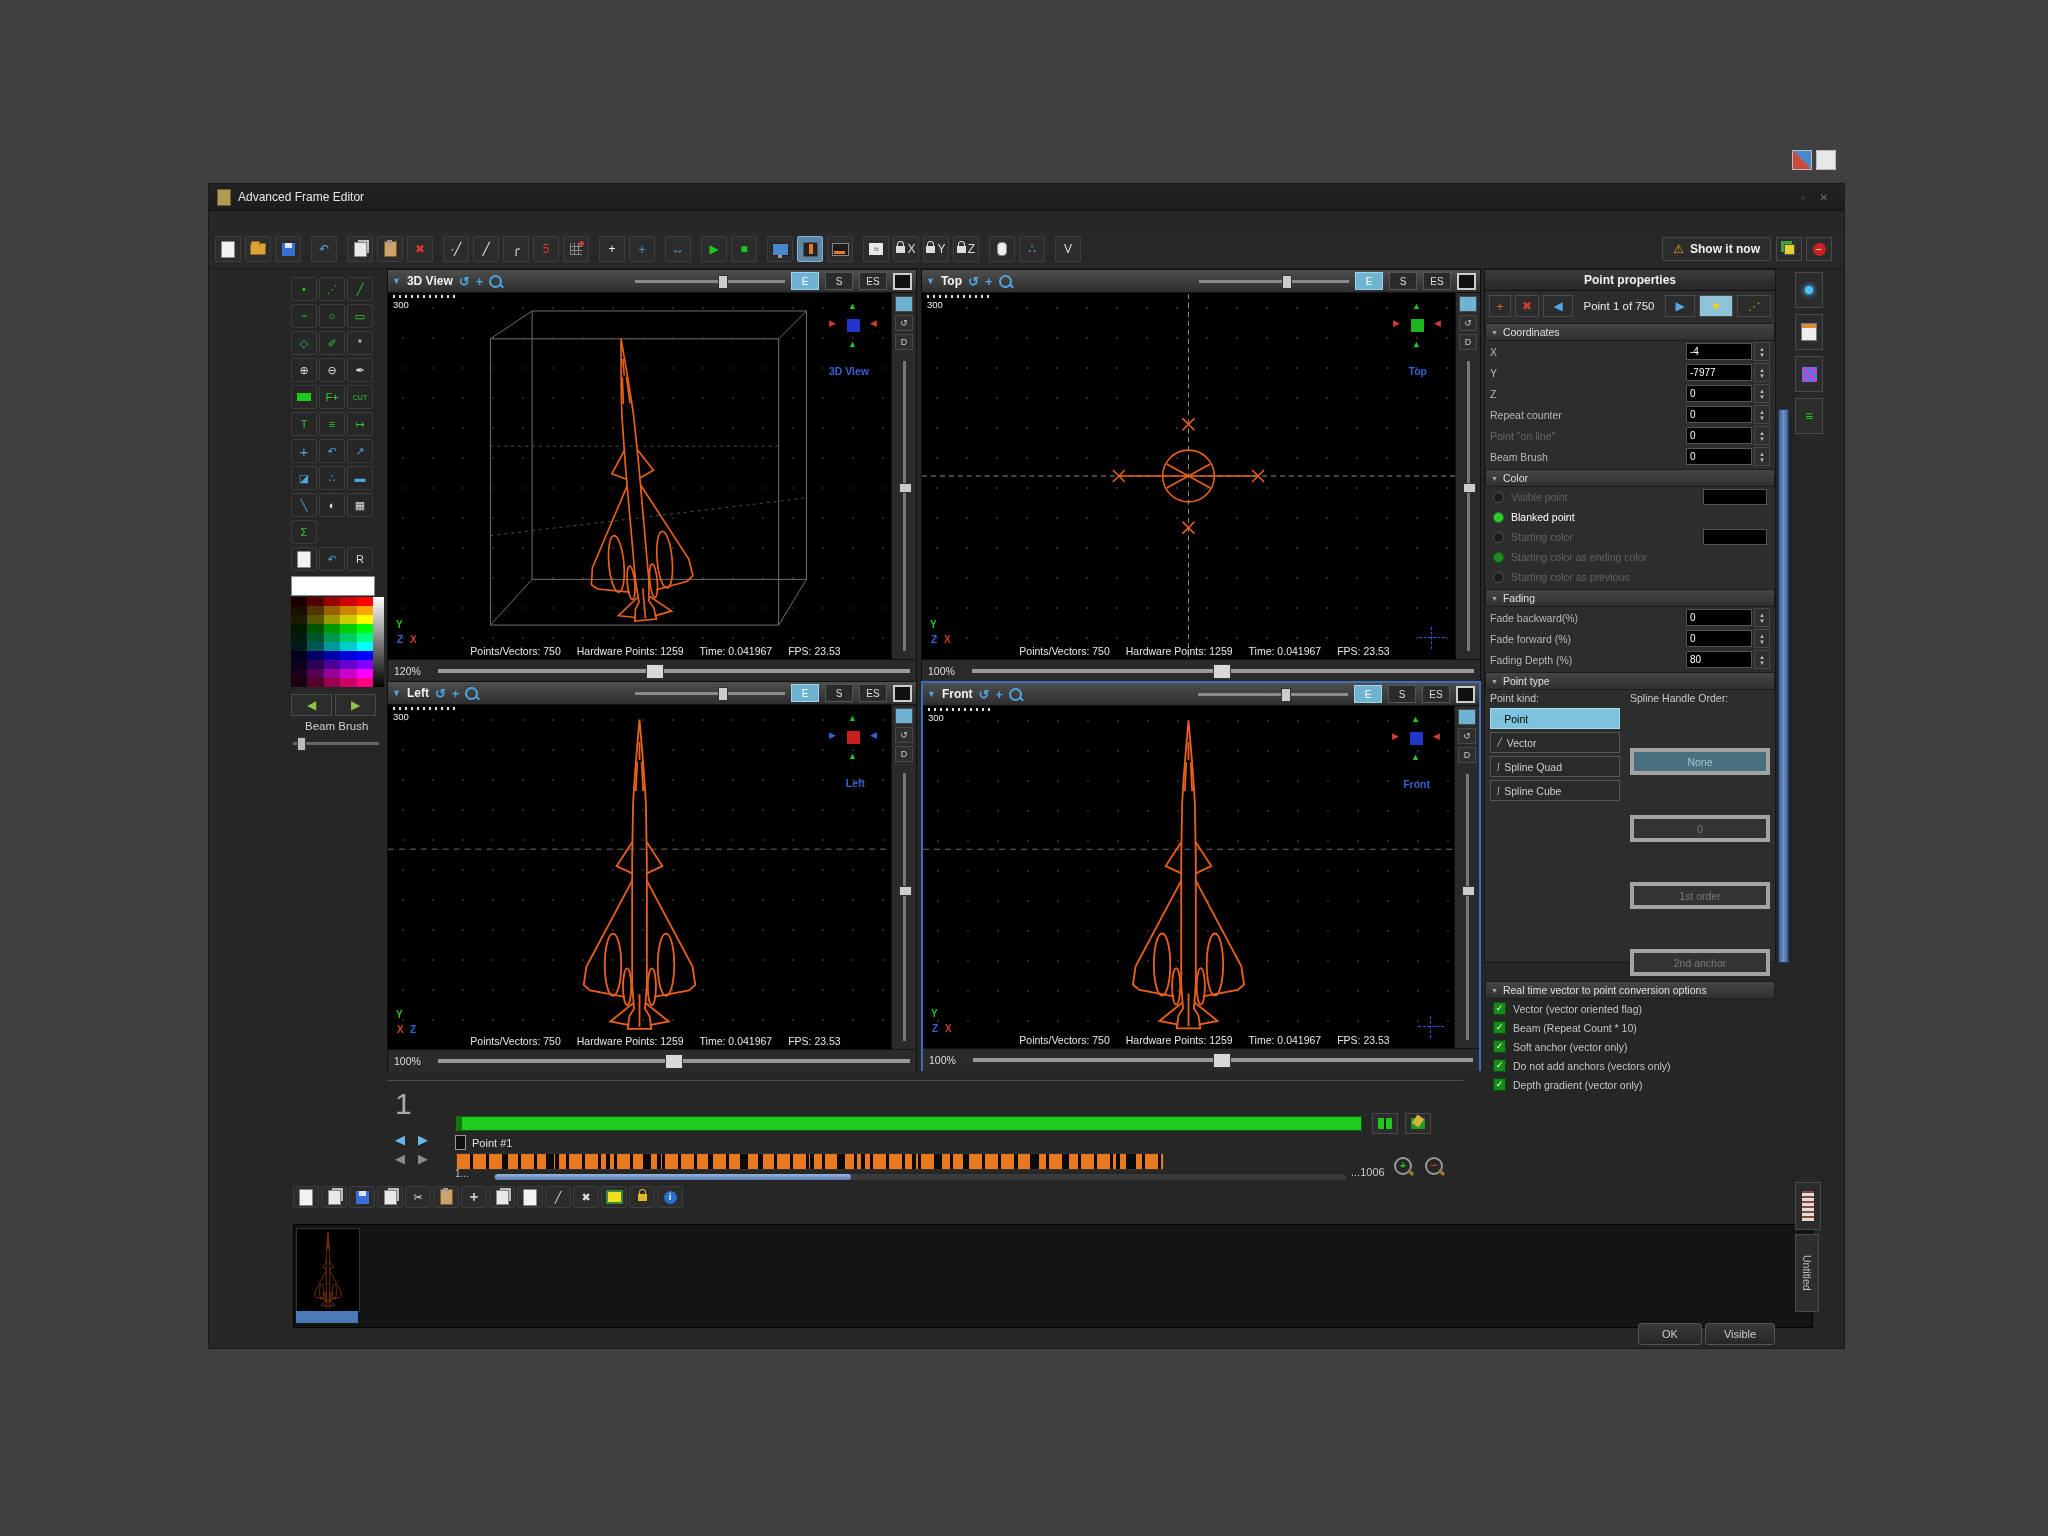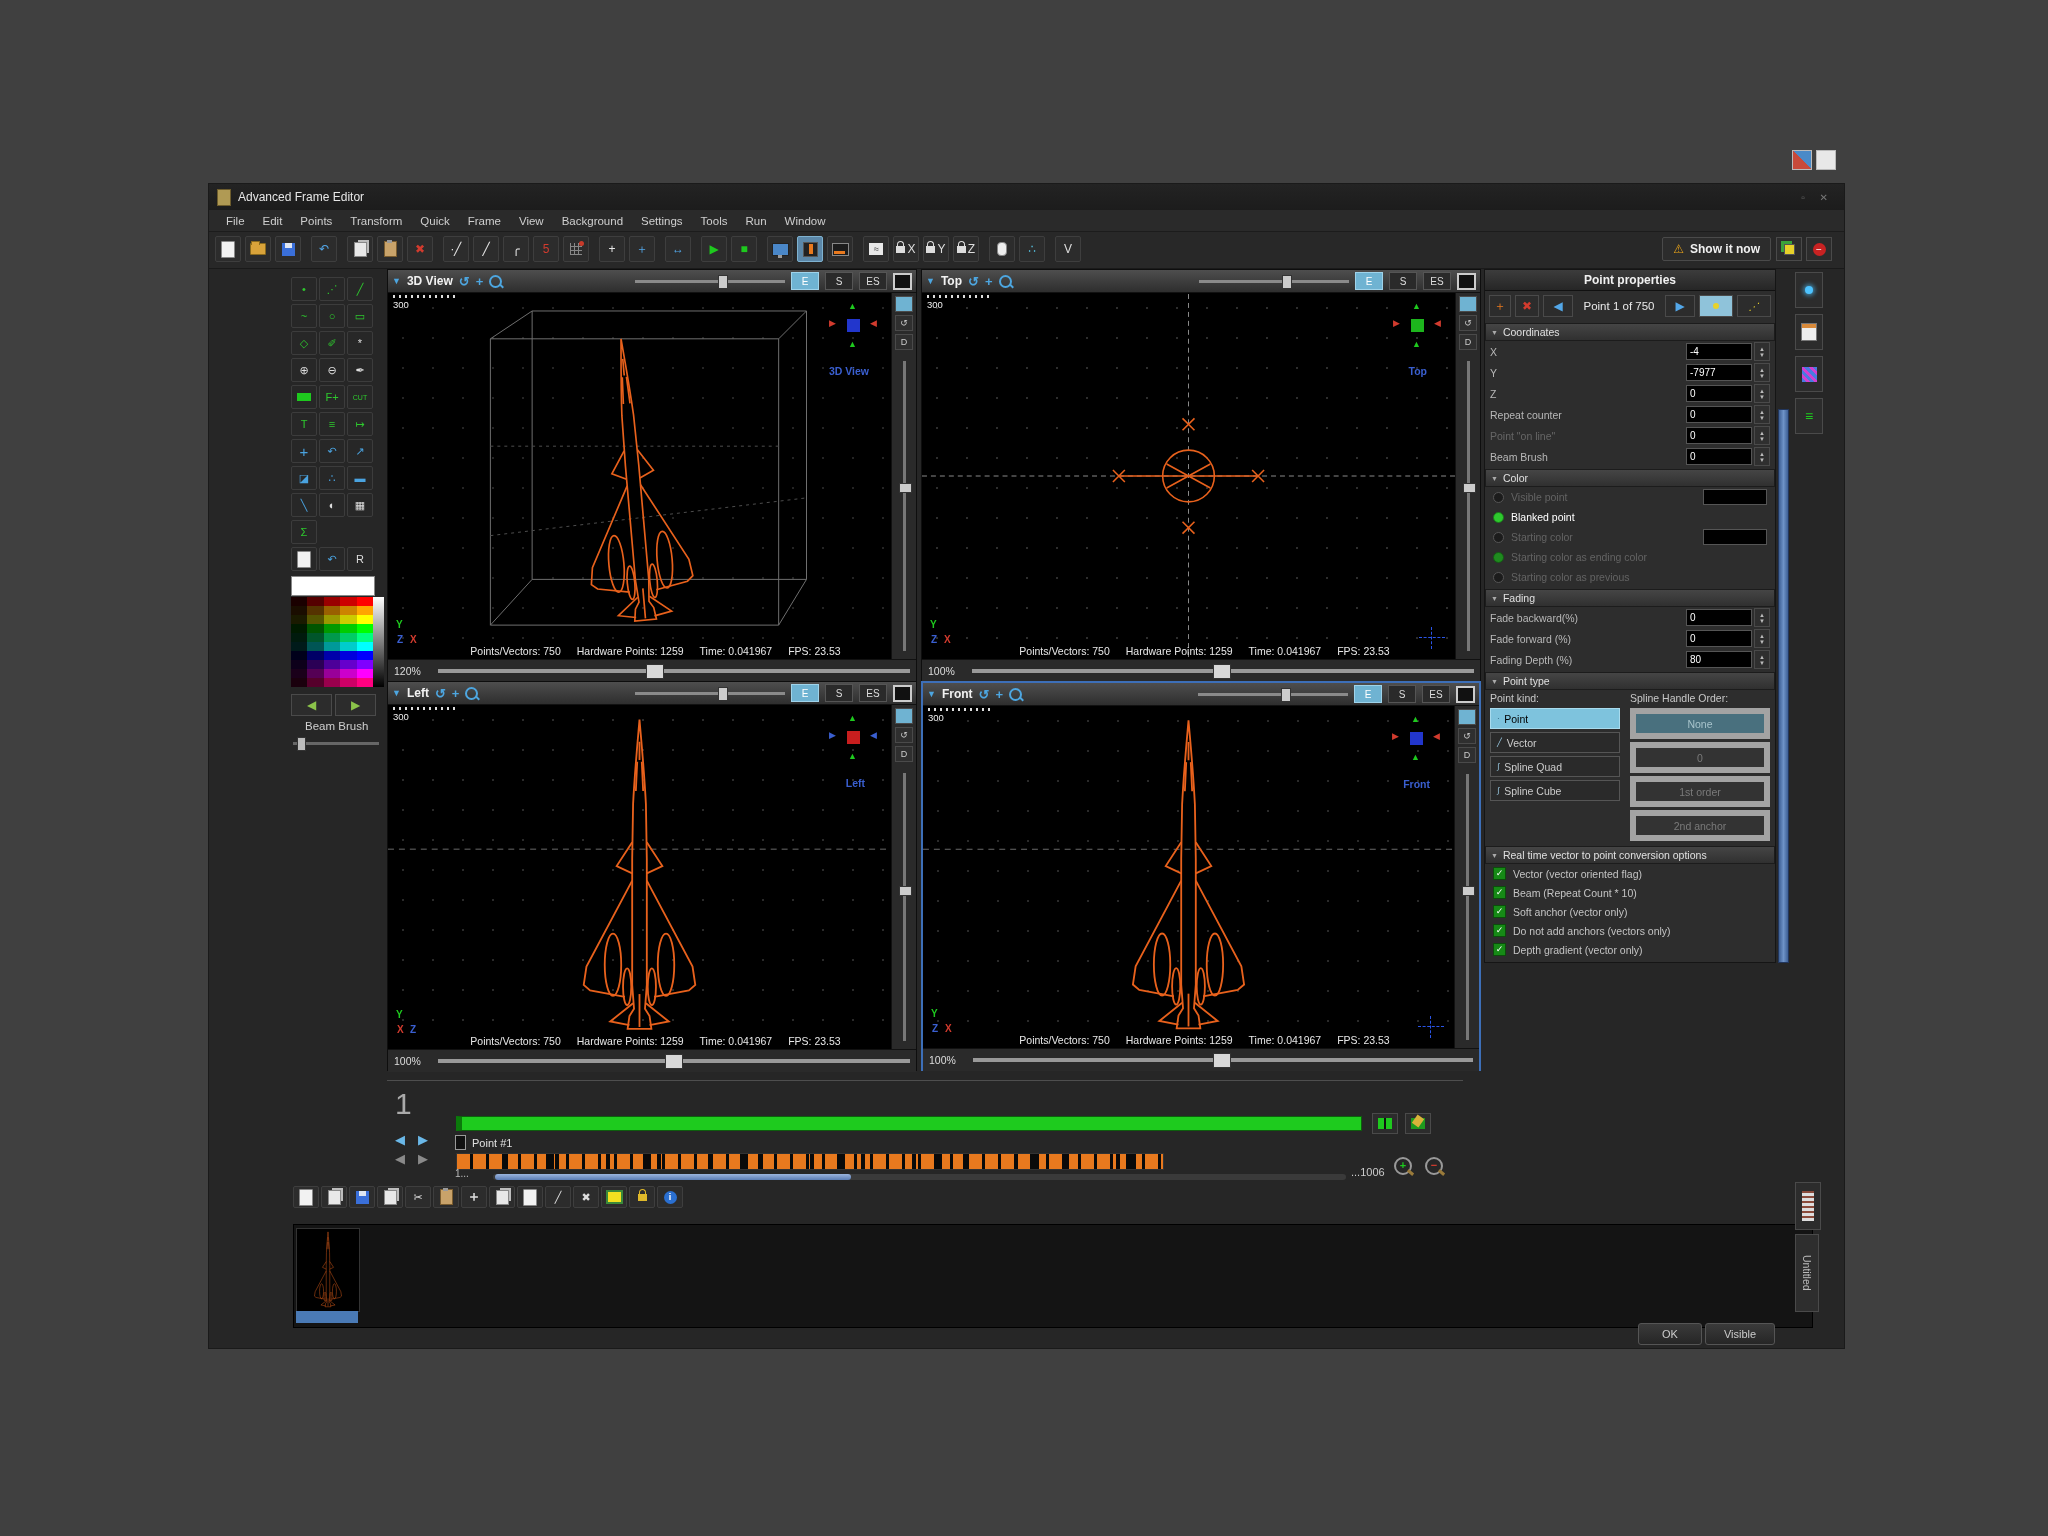--- a/index.html
+++ b/index.html
@@ -129,21 +129,21 @@
   .rlbl{color:#cfcfcf;font-size:10.5px;}
   .rlbl.dim{color:#636363;}
   .cswatch{margin-left:auto;width:62px;height:14px;background:#000;border:1px solid #555;}
   .ptcols{display:flex;padding:2px 5px 0;gap:10px;}
   .ptcols .c1{width:130px;} .ptcols .c2{flex:1;}
   .collbl{color:#c8c8c8;font-size:10.5px;height:16px;}
   .kbtn{height:19px;margin-bottom:3px;background:#2a2a2a;border:1px solid #555;color:#ccc;font-size:10.5px;display:flex;align-items:center;gap:5px;padding-left:6px;}
   .kbtn.on{background:#7ec3dd;color:#000;border-color:#a8dbee;}
   .kbtn .mini{font-size:8px;color:#9ecfe8;}
   .kbtn.on .mini{color:#0a3a55;}
-  .obtn{height:19px;margin-bottom:3px;background:#333;border:6px solid #a3a3a3;color:#7a7a7a;font-size:10.5px;display:flex;align-items:center;justify-content:center;}
+  .obtn{height:19px;margin-bottom:3px;background:#333;border:4px solid #a3a3a3;color:#7a7a7a;font-size:10.5px;display:flex;align-items:center;justify-content:center;margin-top:40px;}
   .obtn.teal{background:#49707e;color:#a8c4cc;}
   .chkrow{height:19px;display:flex;align-items:center;gap:7px;padding:0 8px;}
   .chk{width:11px;height:11px;background:#168a16;border:1px solid #0c4c0c;color:#fff;font-size:9px;line-height:11px;text-align:center;}
   .chklbl{color:#c4c4c4;font-size:10.5px;}
   
   .rtab{position:absolute;left:1586px;width:26px;height:34px;background:#2c2c2c;border:1px solid #4a4a4a;display:flex;align-items:center;justify-content:center;}
   #bluescroll{position:absolute;left:1569px;top:225px;width:9px;height:552px;background:linear-gradient(90deg,#3d5f94,#6e93c8,#3d5f94);border:1px solid #22365c;}
   .spark{width:8px;height:8px;border-radius:50%;background:#4dc3ff;box-shadow:0 0 4px 2px rgba(77,195,255,.55);}
   .noteic{width:14px;height:16px;background:#eee;border:1px solid #777;position:relative;}
   .noteic:before{content:"";position:absolute;left:0;top:0;width:14px;height:4px;background:#d98a3a;}
@@ -221,34 +221,20 @@
   <div class="mini-top" style="left:1816px"></div>
 
   <div id="app">
 
     <div id="titlebar">
       <span class="appico"></span>
       <span class="ttl">Advanced Frame Editor</span>
       <span class="winctl">▫ ✕</span>
     </div>
 
-    <div id="menubar">
-      <span>File</span>
-      <span>Edit</span>
-      <span>Points</span>
-      <span>Transform</span>
-      <span>Quick</span>
-      <span>Frame</span>
-      <span>View</span>
-      <span>Background</span>
-      <span>Settings</span>
-      <span>Tools</span>
-      <span>Run</span>
-      <span>Window</span>
-    </div>
 
     <div id="toolbar">
       <span class="tb" style="left:6px">
           <i class="ic-page"></i>
         </span>
       <span class="tb" style="left:36px">
           <i class="ic-folder"></i>
         </span>
       <span class="tb" style="left:66px">
           <i class="ic-save"></i>

